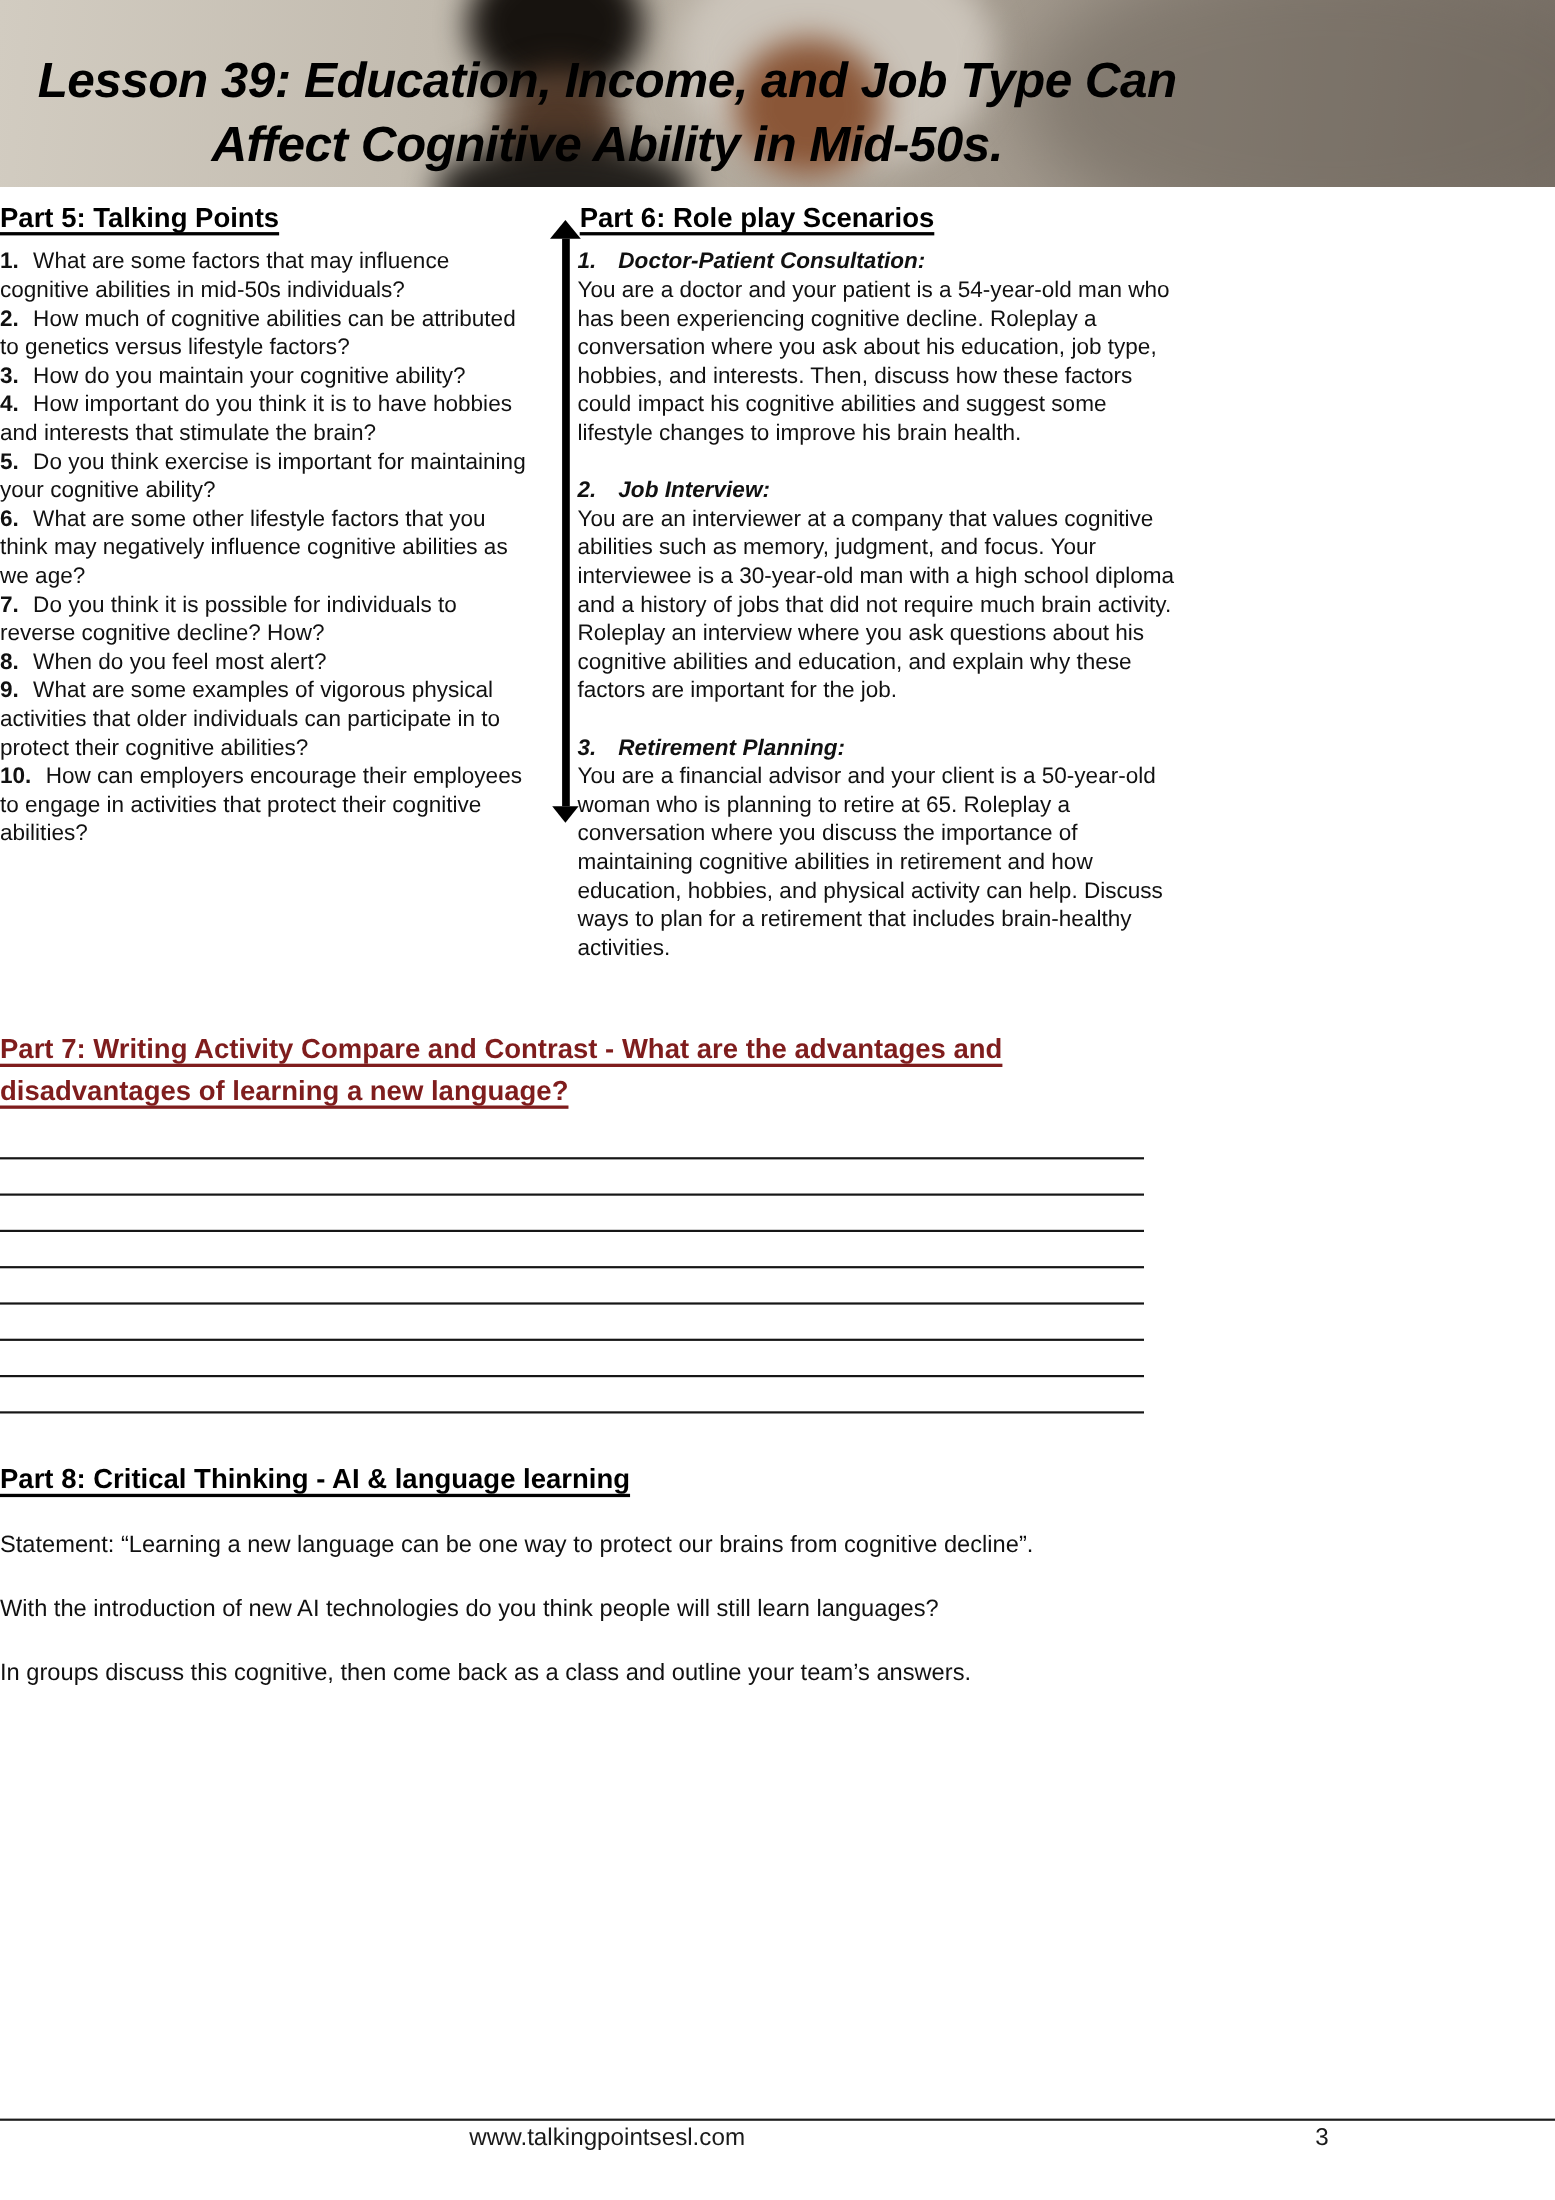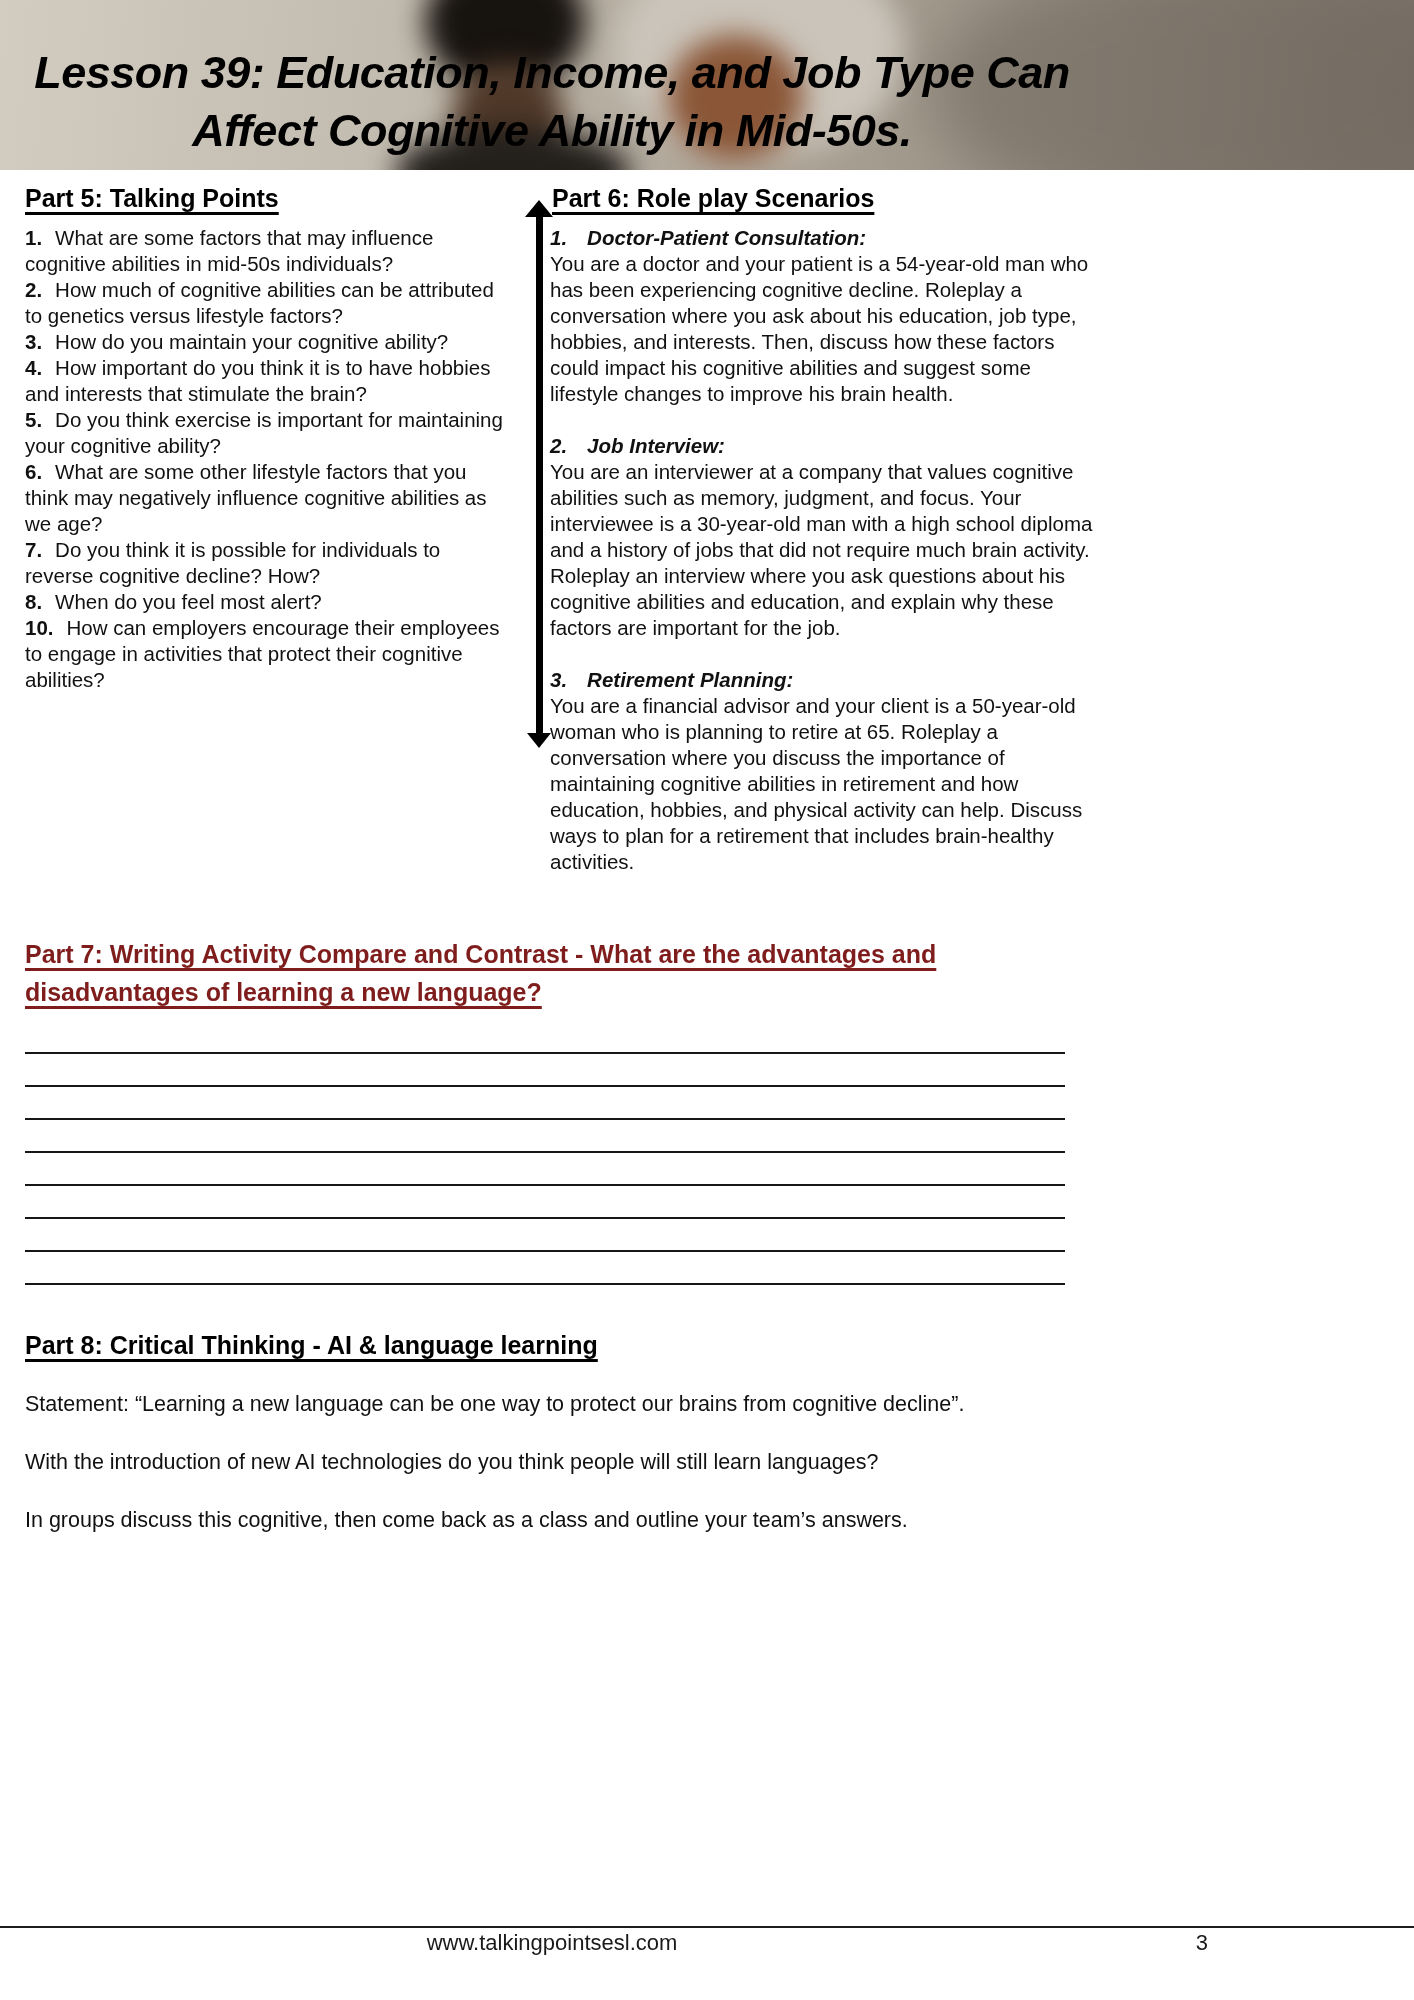--- a/index.html
+++ b/index.html
@@ -28,21 +28,21 @@
   .title-wrap {
     position: absolute; top: 44px; left: 0; width: 1104px;
     text-align: center; z-index: 5; font-style: italic;
   }
   .title-line {
     font-size: 45px; font-weight: 800; line-height: 58px;
     letter-spacing: -0.5px; color: #000;
   }
 
   
-  .content { position: relative; width: 1085px; margin-left: 25px; }
+  .content { position: relative; width: 1085px; }
 
   .columns {
     position: relative;
     display: grid;
     grid-template-columns: 482px 545px;
     column-gap: 43px;
     padding-top: 8px;
   }
   h2.part-heading {
     font-size: 25px; font-weight: 800; margin: 6px 0 12px 0;
@@ -131,20 +131,21 @@
       <div class="col-left">
         <h2 class="part-heading">Part 5: Talking Points</h2>
         <p class="tp-item"><span class="tp-num">1.</span><span>What are some factors that may influence cognitive abilities in mid-50s individuals?</span></p>
         <p class="tp-item"><span class="tp-num">2.</span><span>How much of cognitive abilities can be attributed to genetics versus lifestyle factors?</span></p>
         <p class="tp-item"><span class="tp-num">3.</span><span>How do you maintain your cognitive ability?</span></p>
         <p class="tp-item"><span class="tp-num">4.</span><span>How important do you think it is to have hobbies and interests that stimulate the brain?</span></p>
         <p class="tp-item"><span class="tp-num">5.</span><span>Do you think exercise is important for maintaining your cognitive ability?</span></p>
         <p class="tp-item"><span class="tp-num">6.</span><span>What are some other lifestyle factors that you think may negatively influence cognitive abilities as we age?</span></p>
         <p class="tp-item"><span class="tp-num">7.</span><span>Do you think it is possible for individuals to reverse cognitive decline? How?</span></p>
         <p class="tp-item"><span class="tp-num">8.</span><span>When do you feel most alert?</span></p>
+        <p class="tp-item"><span class="tp-num">9.</span><span>What are some examples of vigorous physical activities that older individuals can participate in to protect their cognitive abilities?</span></p>
         <p class="tp-item"><span class="tp-num">10.</span><span>How can employers encourage their employees to engage in activities that protect their cognitive abilities?</span></p>
       </div>
 
       <div class="col-right">
         <h2 class="part-heading">Part 6: Role play Scenarios</h2>
 
         <div class="scenario">
           <div class="scenario-head"><span class="scenario-num">1.</span><span>Doctor-Patient Consultation:</span></div>
           <p class="scenario-body">You are a doctor and your patient is a 54-year-old man who has been experiencing cognitive decline. Roleplay a conversation where you ask about his education, job type, hobbies, and interests. Then, discuss how these factors could impact his cognitive abilities and suggest some lifestyle changes to improve his brain health.</p>
         </div>

